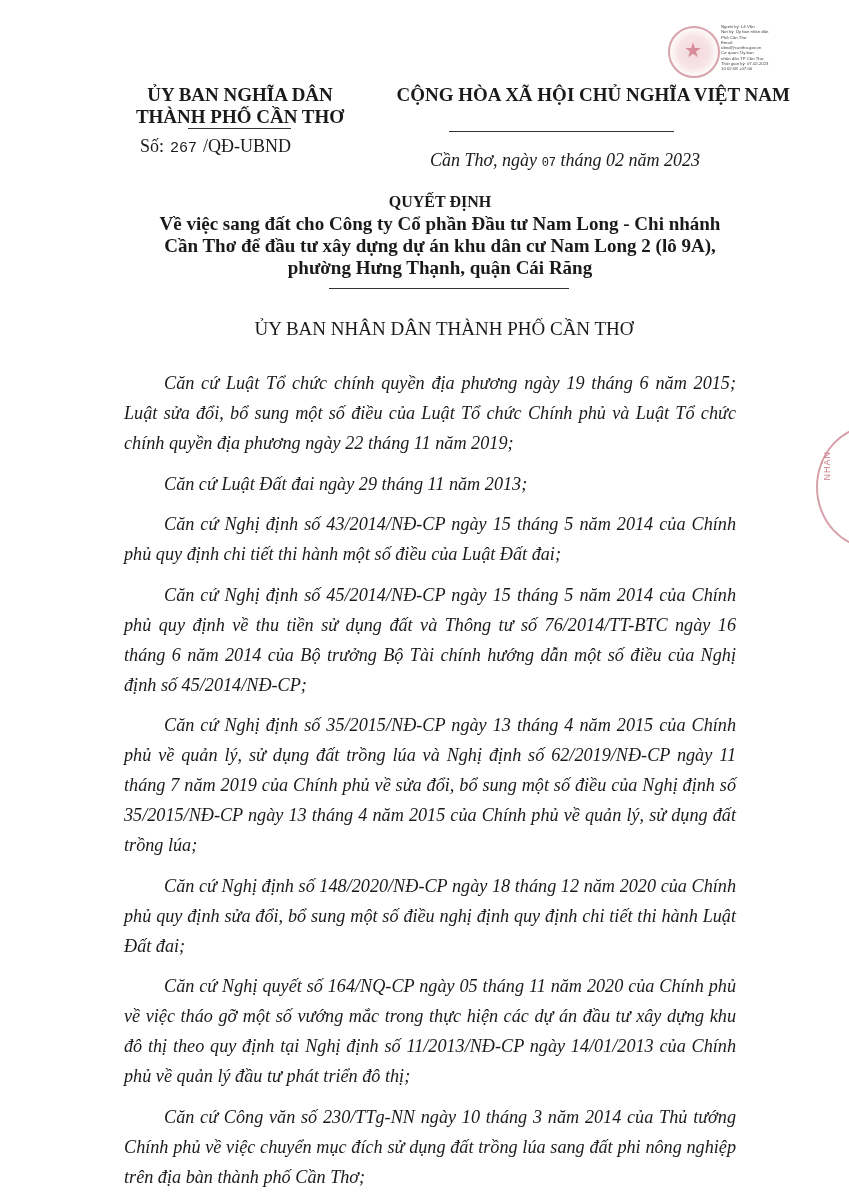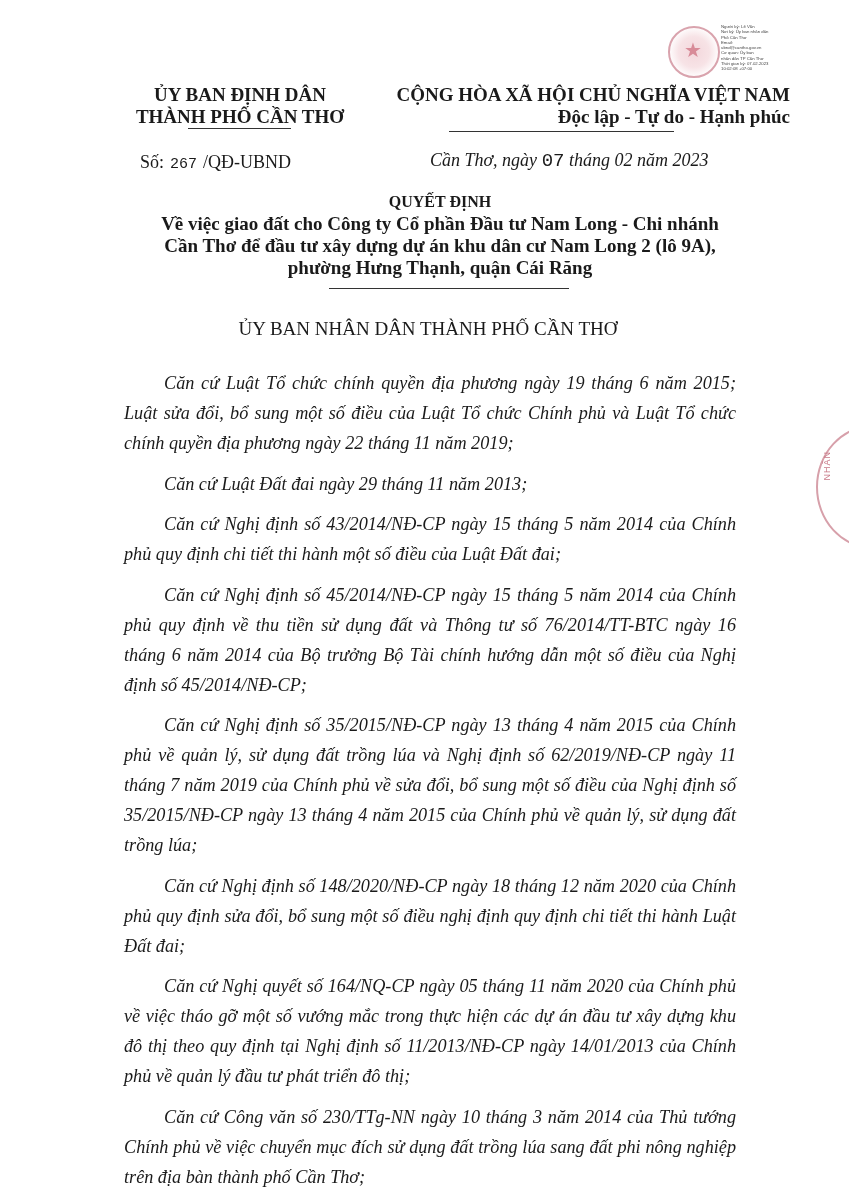--- a/index.html
+++ b/index.html
@@ -22,28 +22,28 @@
     }
     .seal-right span {
       position: absolute; left: 4px; top: 24px; writing-mode: vertical-rl; transform: rotate(180deg);
       font-family: "Liberation Sans", sans-serif; font-size: 9px; color: #c97a88; letter-spacing: 1px;
     }
     .hdr-left { position: absolute; left: 120px; top: 84px; width: 240px; text-align: center; font-size: 19px; line-height: 22px; }
     .hdr-right { position: absolute; left: 370px; top: 84px; width: 420px; text-align: right; font-size: 19px; line-height: 22px; font-weight: bold; }
     .hdr-left .l1, .hdr-left .l2 { font-weight: bold; }
     .uline-left { position: absolute; left: 188px; top: 128px; width: 103px; height: 1px; background: #333; }
     .uline-right { position: absolute; left: 449px; top: 131px; width: 225px; height: 1px; background: #333; }
-    .so { position: absolute; left: 140px; top: 152px; font-size: 18px; }
+    .so { position: absolute; left: 140px; top: 136px; font-size: 18px; }
     .so .num { font-family: "Liberation Mono", monospace; font-size: 15px; margin: 0 6px; }
     .date { position: absolute; left: 430px; top: 150px; font-size: 18px; font-style: italic; }
-    .date .d { font-family: "Liberation Mono", monospace; font-style: normal; font-size: 19px; }
+    .date .d { font-family: "Liberation Mono", monospace; font-style: normal; font-size: 12px; }
     .title { position: absolute; left: 120px; top: 191px; width: 640px; text-align: center; font-weight: bold; font-size: 19px; line-height: 22px; }
     .title .t1 { font-size: 16px; }
     .uline-title { position: absolute; left: 329px; top: 288px; width: 240px; height: 1px; background: #333; }
-    .authority { position: absolute; left: 108px; top: 318px; width: 640px; text-align: center; font-size: 19px; font-weight: normal; }
+    .authority { position: absolute; left: 124px; top: 318px; width: 640px; text-align: center; font-size: 19px; font-weight: normal; }
     .body { position: absolute; left: 124px; top: 368px; width: 612px; font-style: italic; font-size: 18.2px; line-height: 30px; }
     .body p { margin: 0 0 10.5px 0; text-indent: 40px; text-align: justify; }
   </style>
 </head>
 <body>
 
 <div class="stamp-top">
   <span class="star">★</span>
 </div>
 <div class="sig-info">
@@ -56,43 +56,42 @@
   <div>nhân dân TP Cần Thơ</div>
   <div>Thời gian ký: 07.02.2023</div>
   <div>10:02:08 +07:00</div>
 </div>
 
 <div class="seal-right">
   <span>NHÂN</span>
 </div>
 
 <div class="hdr-left">
-  <div class="l1">ỦY BAN ĐỊNH DÂN</div>
+  <div class="l1">ỦY BAN NGHĨA DÂN</div>
   <div class="l2">THÀNH PHỐ CẦN THƠ</div>
 </div>
 <div class="uline-left"></div>
 
 <div class="hdr-right">
   <div>CỘNG HÒA XÃ HỘI CHỦ NGHĨA VIỆT NAM</div>
-  <div>Độc lập - Tự do - Hạnh phúc</div>
 </div>
 <div class="uline-right"></div>
 
 <div class="so">
   <span>Số:</span><span class="num">267</span><span>/QĐ-UBND</span>
 </div>
 <div class="date">
   <span>Cần Thơ, ngày</span>
   <span class="d">07</span>
   <span>tháng 02 năm 2023</span>
 </div>
 
 <div class="title">
   <div class="t1">QUYẾT ĐỊNH</div>
-  <div>Về việc giao đất cho Công ty Cổ phần Đầu tư Nam Long - Chi nhánh</div>
+  <div>Về việc sang đất cho Công ty Cổ phần Đầu tư Nam Long - Chi nhánh</div>
   <div>Cần Thơ để đầu tư xây dựng dự án khu dân cư Nam Long 2 (lô 9A),</div>
   <div>phường Hưng Thạnh, quận Cái Răng</div>
 </div>
 <div class="uline-title"></div>
 
 <div class="authority">ỦY BAN NHÂN DÂN THÀNH PHỐ CẦN THƠ</div>
 
 <div class="body">
   <p>Căn cứ Luật Tổ chức chính quyền địa phương ngày 19 tháng 6 năm 2015; Luật sửa đổi, bổ sung một số điều của Luật Tổ chức Chính phủ và Luật Tổ chức chính quyền địa phương ngày 22 tháng 11 năm 2019;</p>
   <p>Căn cứ Luật Đất đai ngày 29 tháng 11 năm 2013;</p>

